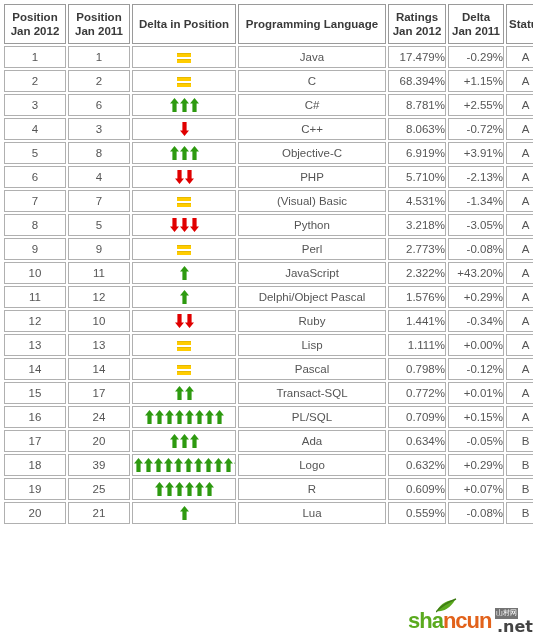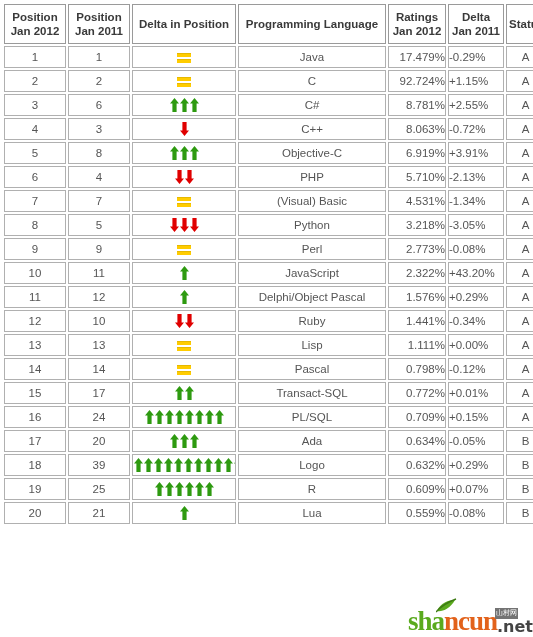--- a/index.html
+++ b/index.html
@@ -50,21 +50,21 @@
   .col-pos2   { width: 62px; }
   .col-delta  { width: 104px; }
   .col-lang   { width: 148px; }
   .col-rating { width: 58px; }
   .col-dratio { width: 56px; }
   .col-status { width: 39px; }
 
   td.c-num     { text-align: center; }
   td.c-lang    { text-align: center; padding-left: 4px; color: #6b9ac4; }
   td.c-rating  { text-align: right; padding-right: 4px; margin-top: 37px; }
-  td.c-delta   { text-align: left; padding-right: 4px; }
+  td.c-delta   { text-align: right; padding-right: 4px; }
   td.c-status  { text-align: center; }
   td.c-arrows  { text-align: center; padding: 0 1px; line-height: 0; }
 
   .hdr-line { display: block; }
 
   
   .icon-wrap {
     display: inline-block;
     line-height: 0;
     white-space: nowrap;
@@ -96,23 +96,23 @@
   
   #watermark {
     position: absolute;
     left: 408px;
     top: 603px;
     width: 125px;
     height: 34px;
     pointer-events: none;
   }
   #watermark .wm-text {
-    font-family: Liberation Serif, serif;
+    font-family: Liberation Sans, sans-serif;
     font-weight: bold;
-    font-size: 27px;
+    font-size: 22px;
     letter-spacing: -1px;
     line-height: 28px;
     position: absolute;
     left: 0;
     top: 4px;
   }
   #watermark .wm-sha { color: #5aaa1e; }
   #watermark .wm-ncun { color: #e2621b; }
   #watermark .wm-leaf {
     position: absolute;
@@ -192,21 +192,21 @@
         <td class="c-lang">Java</td>
         <td class="c-rating">17.479%</td>
         <td class="c-delta">-0.29%</td>
         <td class="c-status">A</td>
       </tr>
       <tr>
         <td class="c-num">2</td>
         <td class="c-num">2</td>
         <td class="c-arrows"><span class="icon-wrap"><span class="equals"><i class="top"></i><i class="bot"></i></span></span></td>
         <td class="c-lang">C</td>
-        <td class="c-rating">92.724%</td>
+        <td class="c-rating">68.394%</td>
         <td class="c-delta">+1.15%</td>
         <td class="c-status">A</td>
       </tr>
       <tr>
         <td class="c-num">3</td>
         <td class="c-num">6</td>
         <td class="c-arrows"><span class="icon-wrap"><span class="arrow"><svg width="9" height="14" viewBox="0 0 9 14">
                 <path d="M4.5 0 L9 5.5 L6.6 5.5 L6.6 14 L2.4 14 L2.4 5.5 L0 5.5 Z" fill="#2e9a10"></path>
               </svg></span><span class="arrow"><svg width="9" height="14" viewBox="0 0 9 14">
                 <path d="M4.5 0 L9 5.5 L6.6 5.5 L6.6 14 L2.4 14 L2.4 5.5 L0 5.5 Z" fill="#2e9a10"></path>

